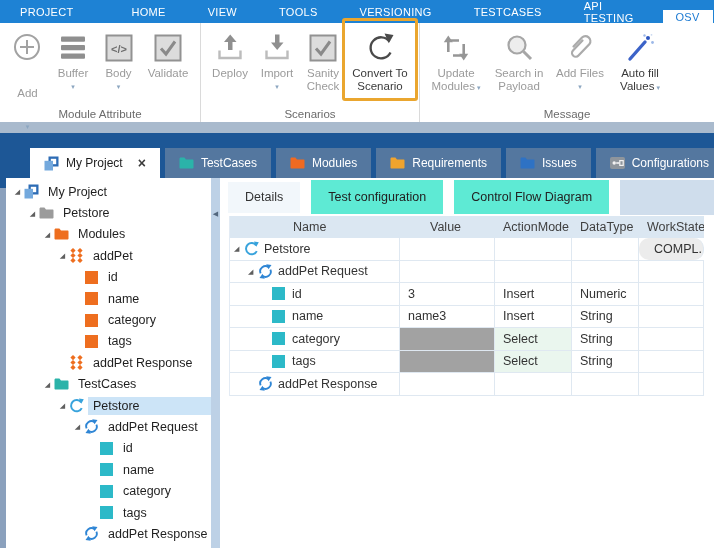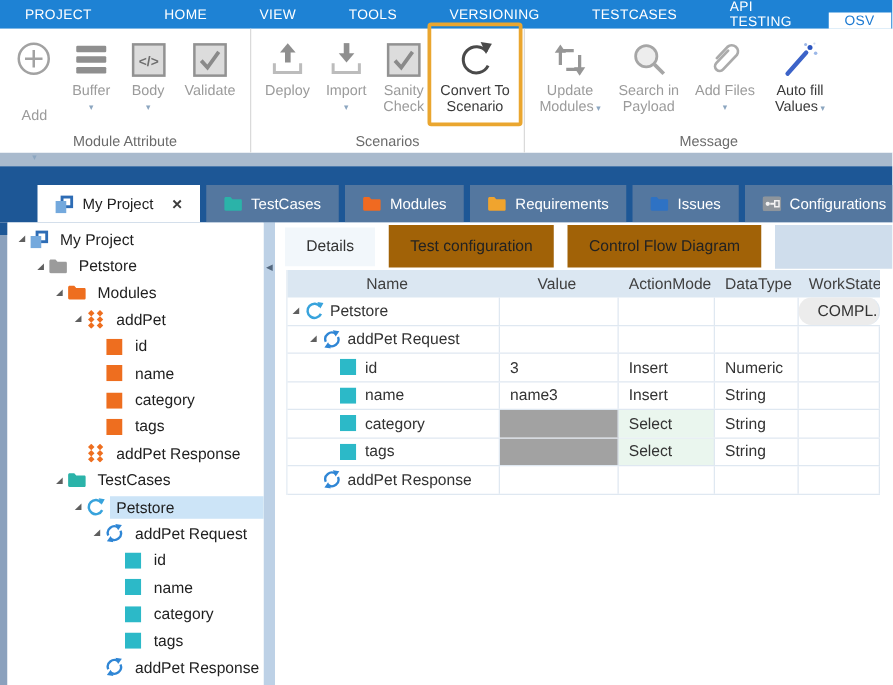--- a/index.html
+++ b/index.html
@@ -49,21 +49,21 @@
   .tindent { flex:none; }
   .texp { width:11px; flex:none; font-size:7px; color:#5f5f5f; text-align:center; line-height:1; }
   .ticon { width:16px; flex:none; display:flex; justify-content:center; align-items:center; margin-right:4px; }
   .tlabel { padding:2px 5px; }
   .trow.selected .tlabel { background:#cce4f7; flex:1; }
   .splitter { width:9px; background:#bdd1e6; color:#53677e; font-size:7px; text-align:center;
               padding-top:32px; flex:none; }
   
   .rightpanel { flex:1; display:flex; flex-direction:column; background:#fff; min-width:0; }
   .dtabs { height:38px; display:flex; align-items:center; padding-left:8px; }
-  .ptab { height:34px; background:#a16207; display:flex; align-items:center; padding:0 17px;
+  .ptab { height:34px; background:#5eead4; display:flex; align-items:center; padding:0 17px;
           font-size:12.5px; color:#222; margin-right:11px; white-space:nowrap; }
   .ptab.active { height:31px; background:#f2f7fb; color:#333; }
   .dtabs .filler { flex:1; height:35px; background:#cfddec; }
   .gridwrap { margin-left:9px; width:475px; border-left:1px solid #e3ebf4; }
   .gridhead { display:flex; height:22px; background:#dbe7f2; align-items:center;
               font-size:12.5px; color:#3f3f3f; width:474px; }
   .gh { padding-left:8px; white-space:nowrap; overflow:hidden; }
   .c0 { width:170px; } .c1 { width:95px; } .c2 { width:77px; } .c3 { width:67px; } .c4 { width:65px; }
   .gh.c0 { padding-left:63px; } .gh.c1 { padding-left:30px; }
   .grow { height:22.5px; display:flex; font-size:12.5px; color:#333;

